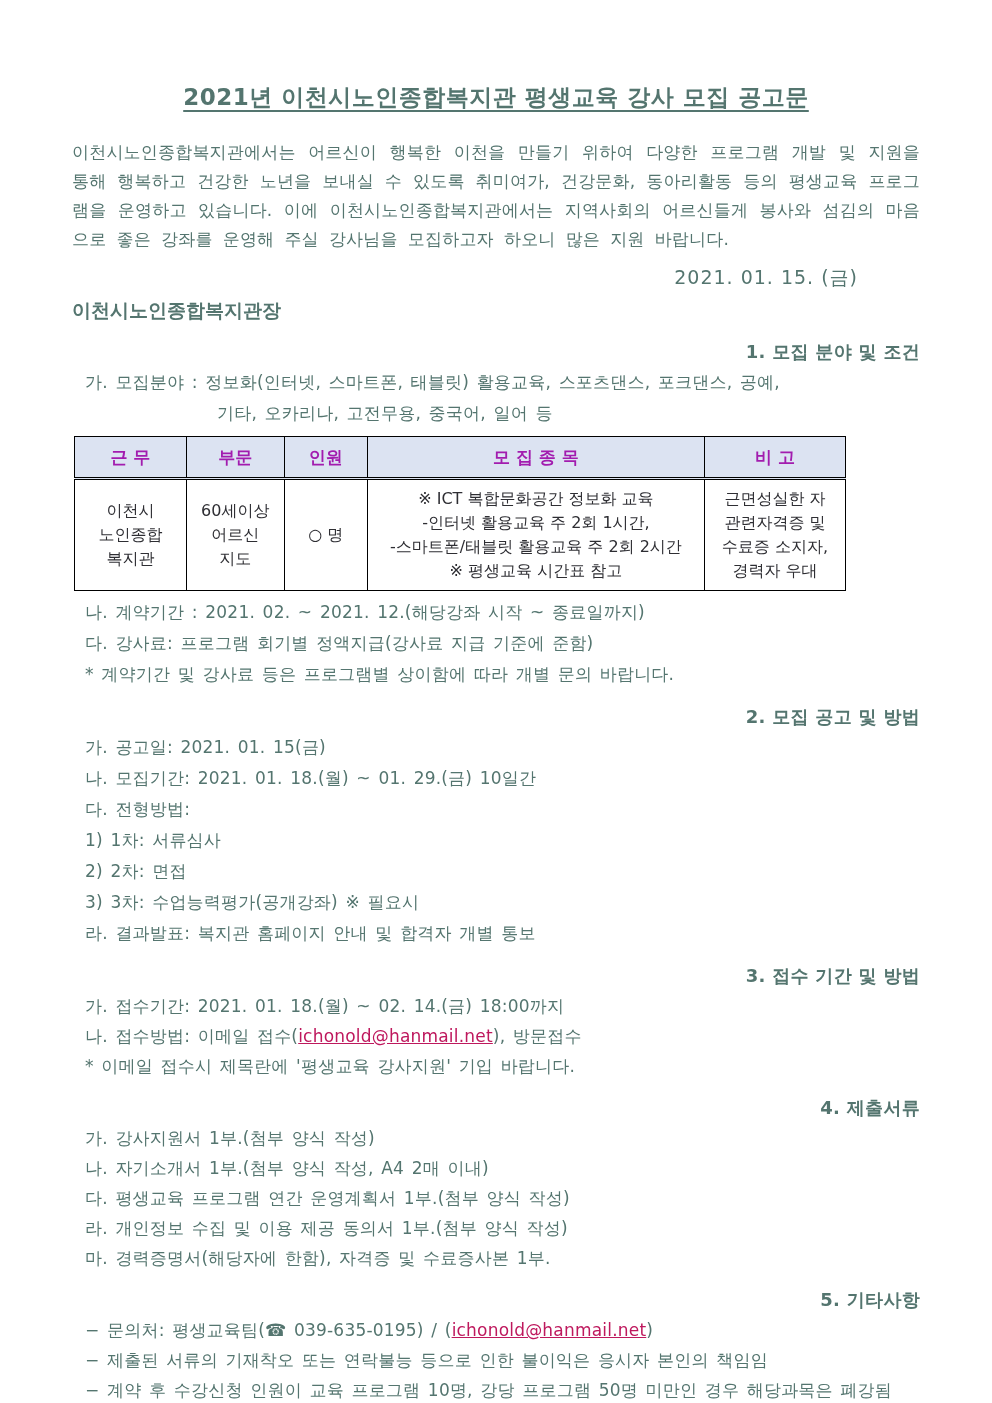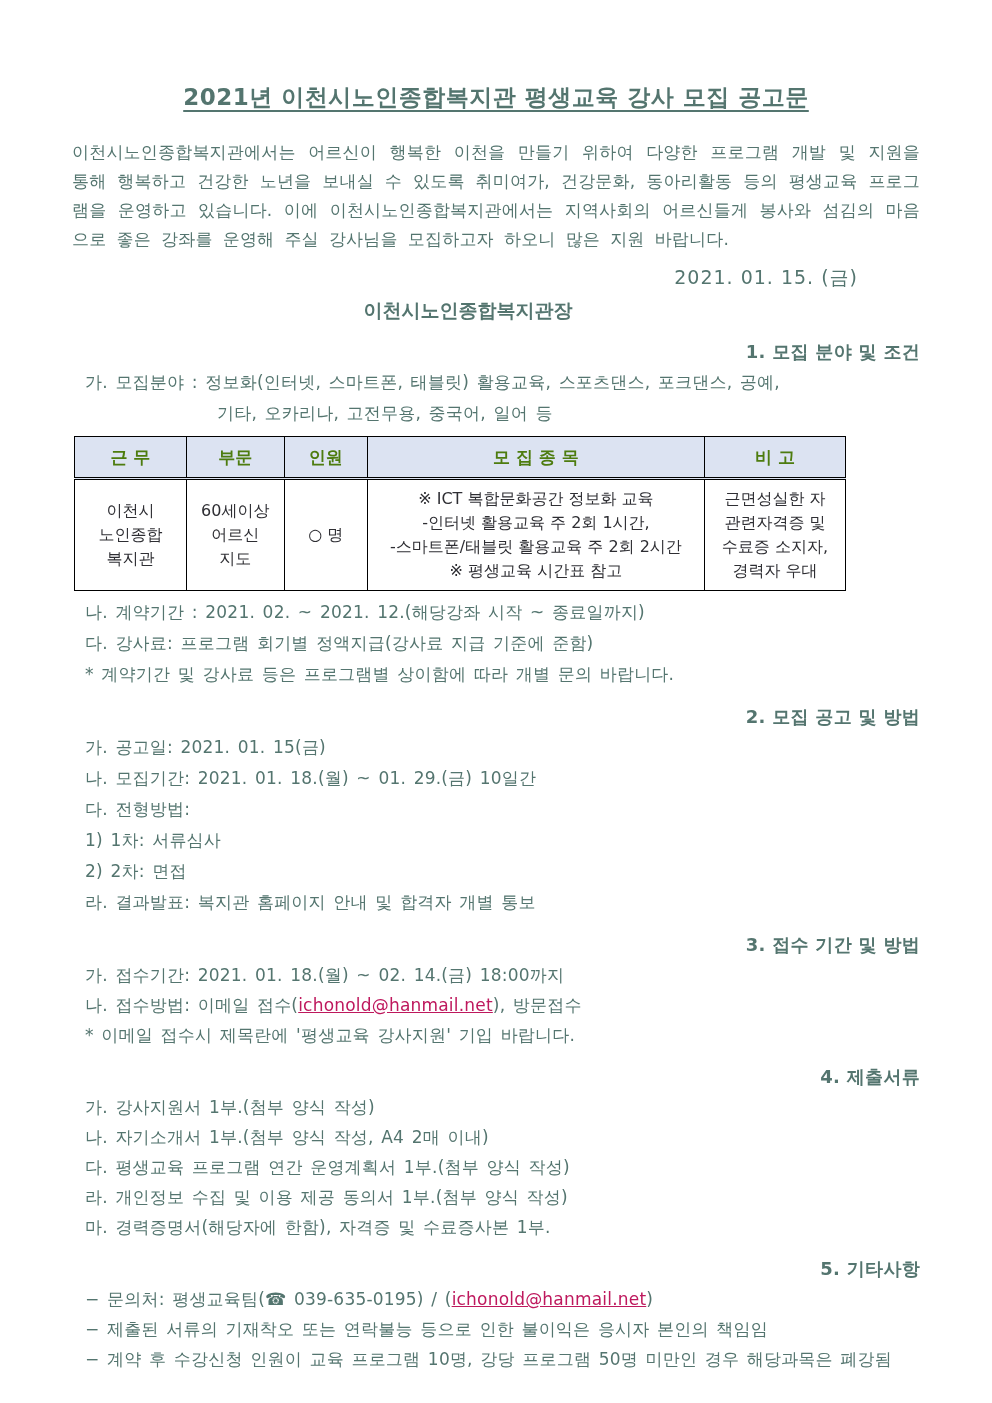--- a/index.html
+++ b/index.html
@@ -18,35 +18,35 @@
   .intro-paragraph{
     margin-top:24px;font-size:17px;line-height:29px;
     text-align:justify;word-spacing:4.5px;letter-spacing:0.2px;
   }
   .date-line{
     margin-top:8px;font-size:19px;line-height:30px;text-align:right;
     padding-right:62px;letter-spacing:1px;
   }
   .signer-line{
     margin-top:3px;font-size:19px;line-height:30px;font-weight:bold;
-    text-align:center;padding-right:56px;
+    text-align:left;padding-right:56px;
   }
   .sec-heading{
     margin-top:11px;font-size:18px;font-weight:bold;line-height:31px;letter-spacing:0.3px;text-align:right;
   }
   .item{
     font-size:17px;line-height:31px;padding-left:13px;letter-spacing:0.2px;word-spacing:2px;
   }
   .item.tight{line-height:30px;}
   .wrap2{padding-left:145px;}
   table.recruit{
     border-collapse:collapse;width:772px;margin:7px 0 6px 2px;table-layout:fixed;
   }
   table.recruit th{
-    background:#dce3f2;color:#4d7c0f;font-size:17px;font-weight:bold;
+    background:#dce3f2;color:#a21caf;font-size:17px;font-weight:bold;
     border:1.6px solid #000;border-bottom:3px double #000;height:40px;padding:0;
   }
   table.recruit td{
     border:1.6px solid #000;color:#2e2e33;font-size:16px;text-align:center;
     white-space:pre-line;line-height:24px;padding:7px 2px;vertical-align:middle;
   }
   .col-work{width:14.5%;}
   .col-div{width:12.7%;}
   .col-cnt{width:10.8%;}
   .col-subj{width:43.7%;}
@@ -110,20 +110,21 @@
   <div class="item">나. 계약기간 : 2021. 02. ~ 2021. 12.(해당강좌 시작 ~ 종료일까지)</div>
   <div class="item">다. 강사료: 프로그램 회기별 정액지급(강사료 지급 기준에 준함)</div>
   <div class="item">* 계약기간 및 강사료 등은 프로그램별 상이함에 따라 개별 문의 바랍니다.</div>
 
   <div class="sec-heading">2. 모집 공고 및 방법</div>
   <div class="item">가. 공고일: 2021. 01. 15(금)</div>
   <div class="item">나. 모집기간: 2021. 01. 18.(월) ~ 01. 29.(금) 10일간</div>
   <div class="item">다. 전형방법:</div>
   <div class="item">1) 1차: 서류심사</div>
   <div class="item">2) 2차: 면접</div>
+  <div class="item">3) 3차: 수업능력평가(공개강좌) ※ 필요시</div>
   <div class="item">라. 결과발표: 복지관 홈페이지 안내 및 합격자 개별 통보</div>
 
   <div class="sec-heading">3. 접수 기간 및 방법</div>
   <div class="item tight">가. 접수기간: 2021. 01. 18.(월) ~ 02. 14.(금) 18:00까지</div>
   <div class="item tight"><span>나. 접수방법: 이메일 접수(</span><a class="email-link">ichonold@hanmail.net</a><span>), 방문접수</span></div>
   <div class="item tight">* 이메일 접수시 제목란에 '평생교육 강사지원' 기입 바랍니다.</div>
 
   <div class="sec-heading">4. 제출서류</div>
   <div class="item tight">가. 강사지원서 1부.(첨부 양식 작성)</div>
   <div class="item tight">나. 자기소개서 1부.(첨부 양식 작성, A4 2매 이내)</div>

